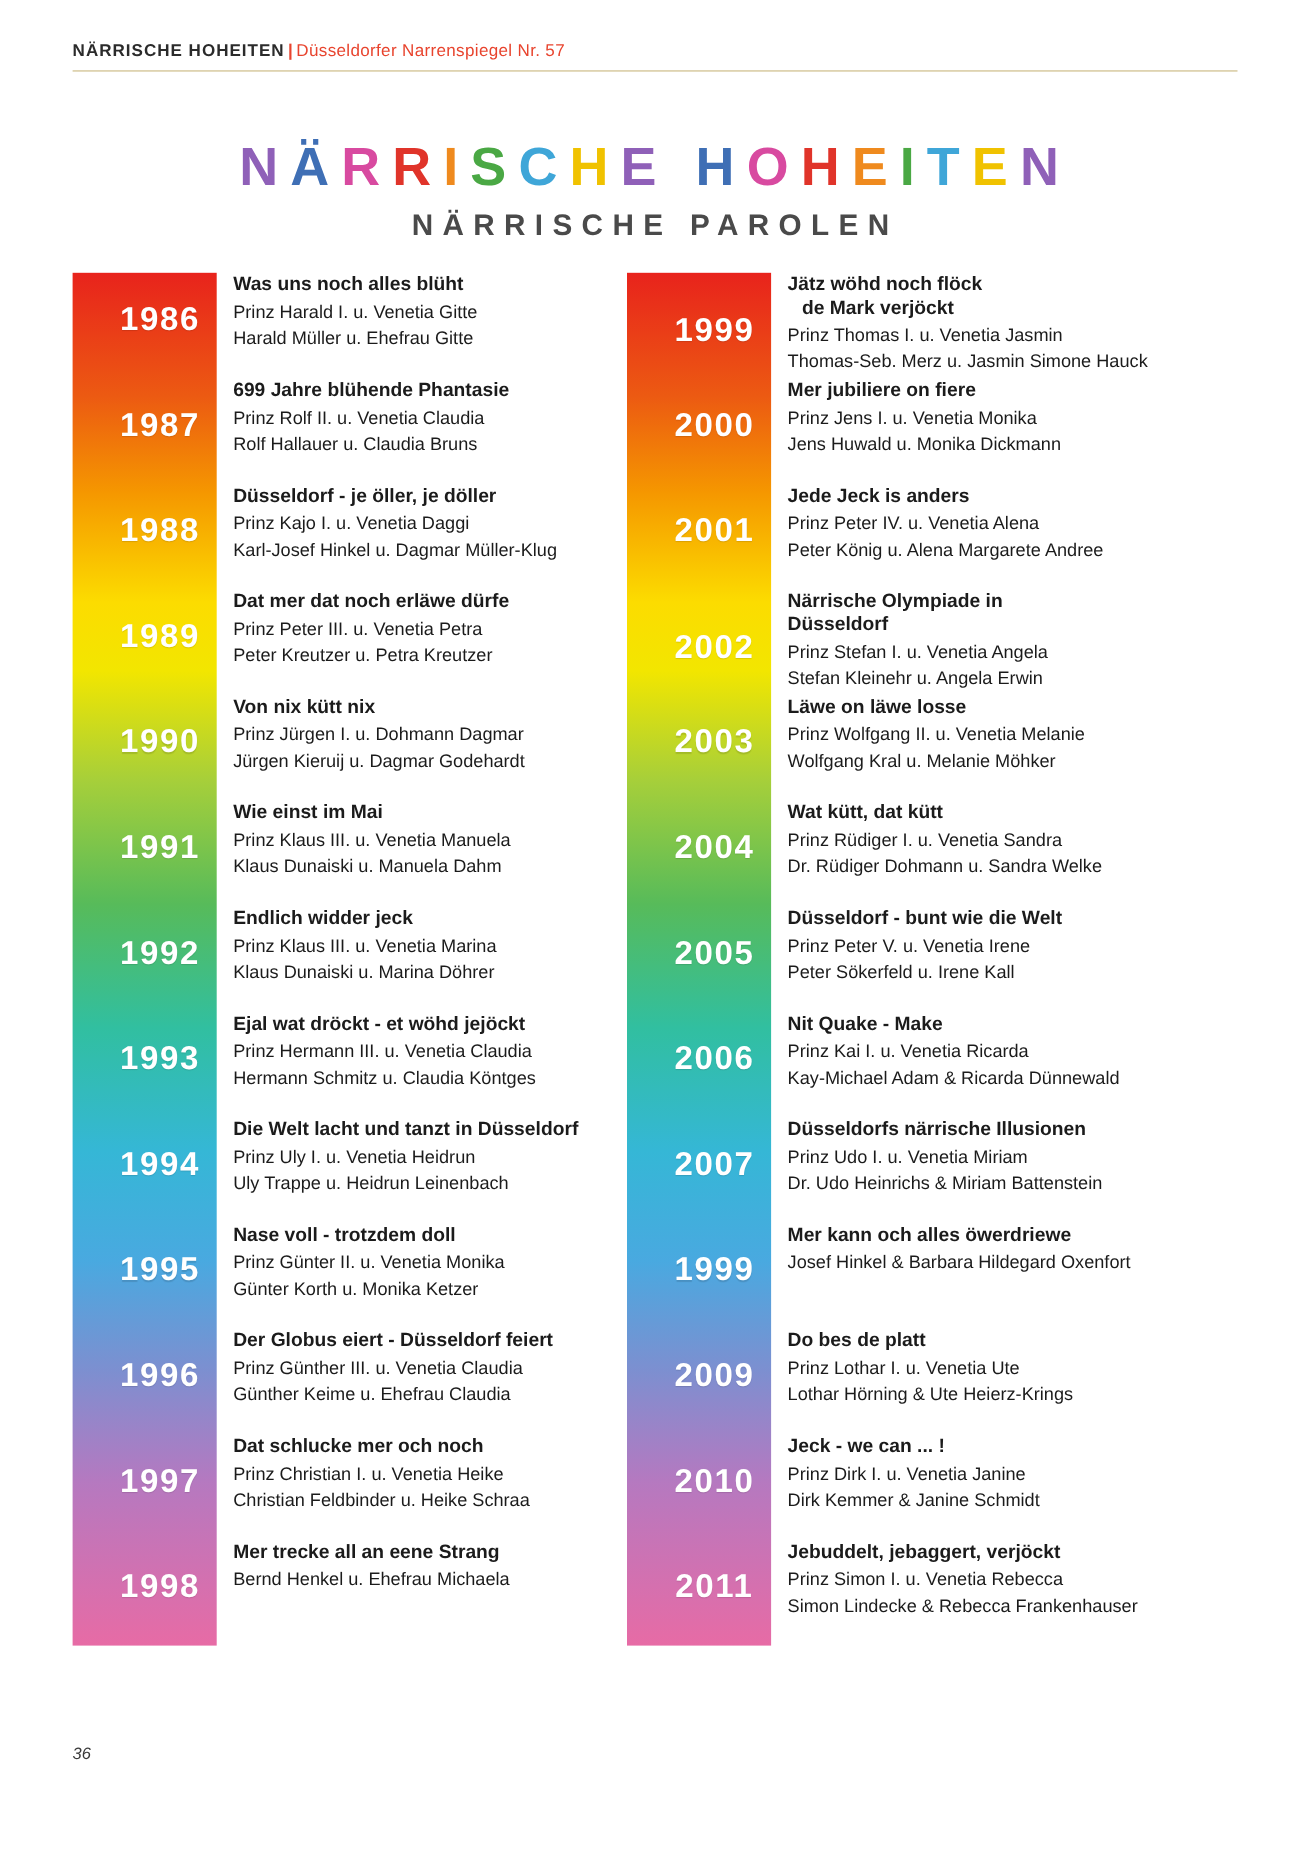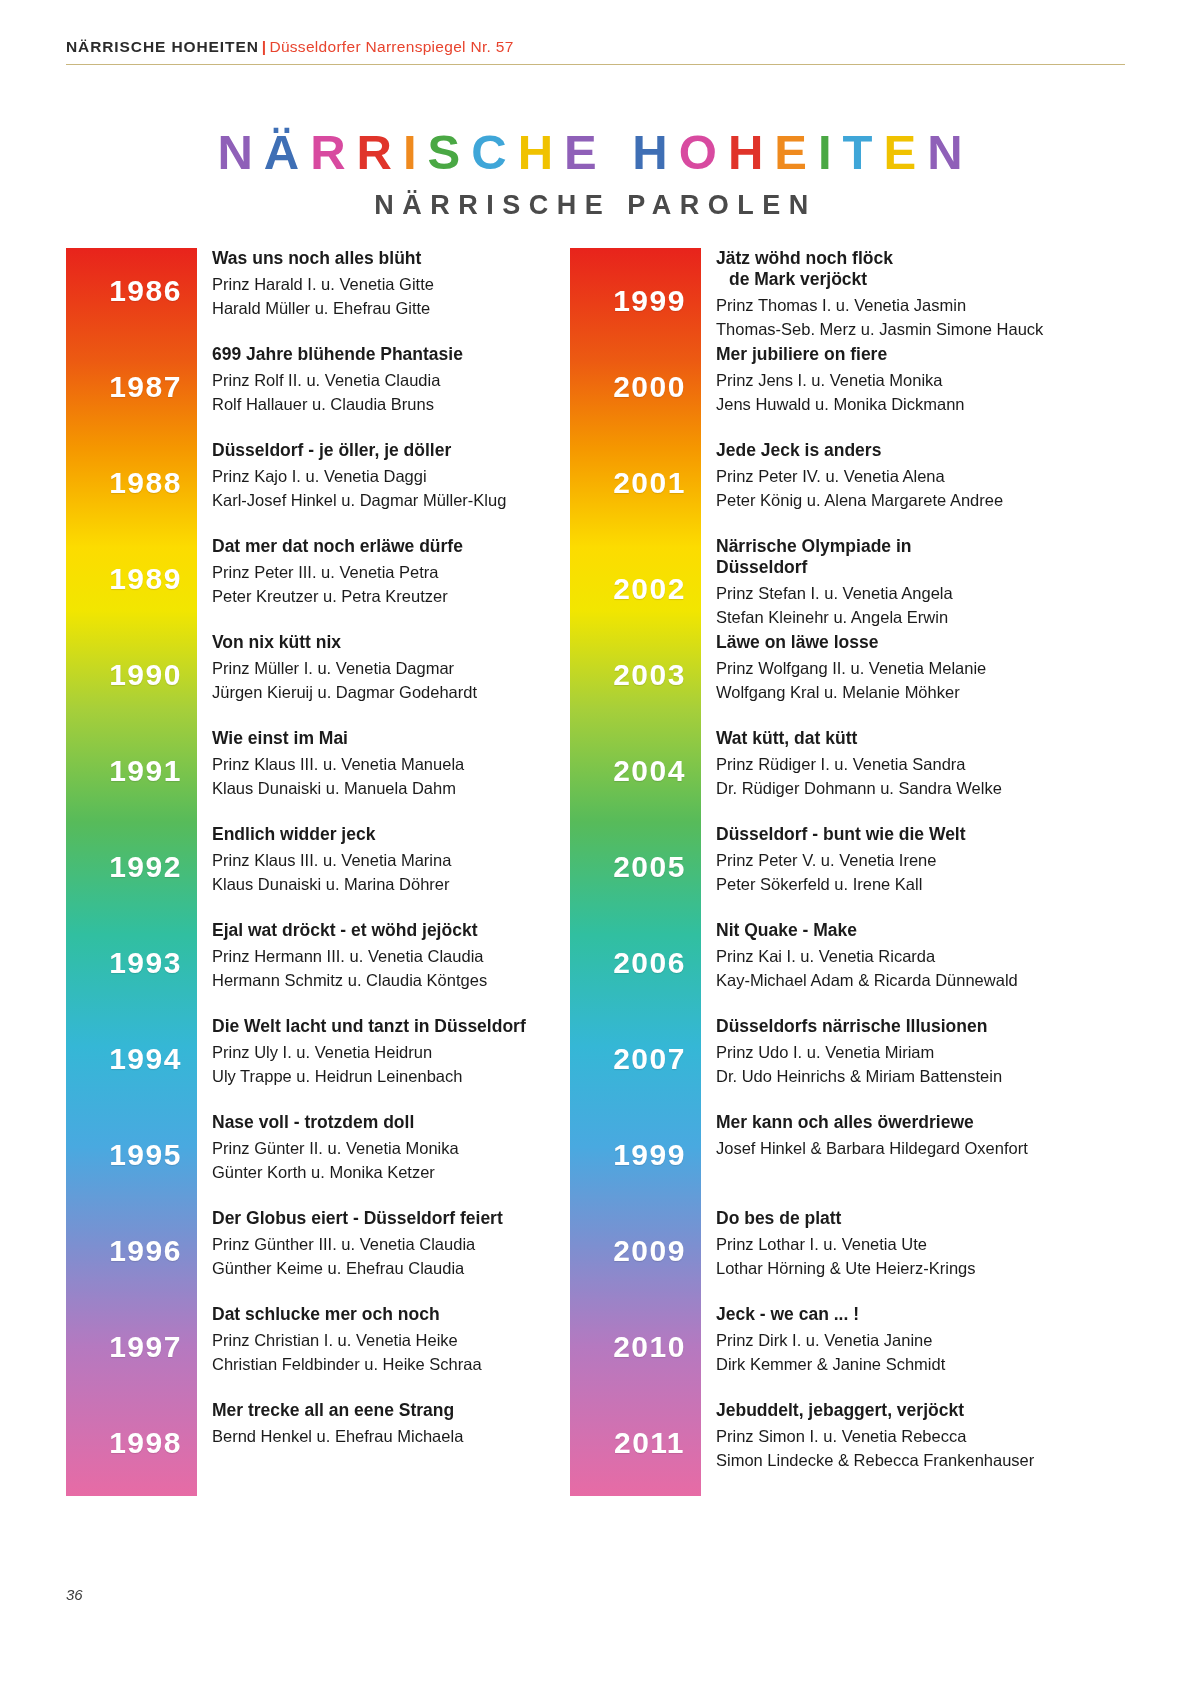--- a/index.html
+++ b/index.html
@@ -201,21 +201,21 @@
           <div class="txt">
             <div class="slogan">Dat mer dat noch erläwe dürfe</div>
             <div class="person">Prinz Peter III. u. Venetia Petra</div>
             <div class="person">Peter Kreutzer u. Petra Kreutzer</div>
           </div>
         </div>
         <div class="entry v-top">
           <div class="year">1990</div>
           <div class="txt">
             <div class="slogan">Von nix kütt nix</div>
-            <div class="person">Prinz Müller I. u. Venetia Dagmar</div>
+            <div class="person">Prinz Jürgen I. u. Dohmann Dagmar</div>
             <div class="person">Jürgen Kieruij u. Dagmar Godehardt</div>
           </div>
         </div>
         <div class="entry v-top">
           <div class="year">1991</div>
           <div class="txt">
             <div class="slogan">Wie einst im Mai</div>
             <div class="person">Prinz Klaus III. u. Venetia Manuela</div>
             <div class="person">Klaus Dunaiski u. Manuela Dahm</div>
           </div>

